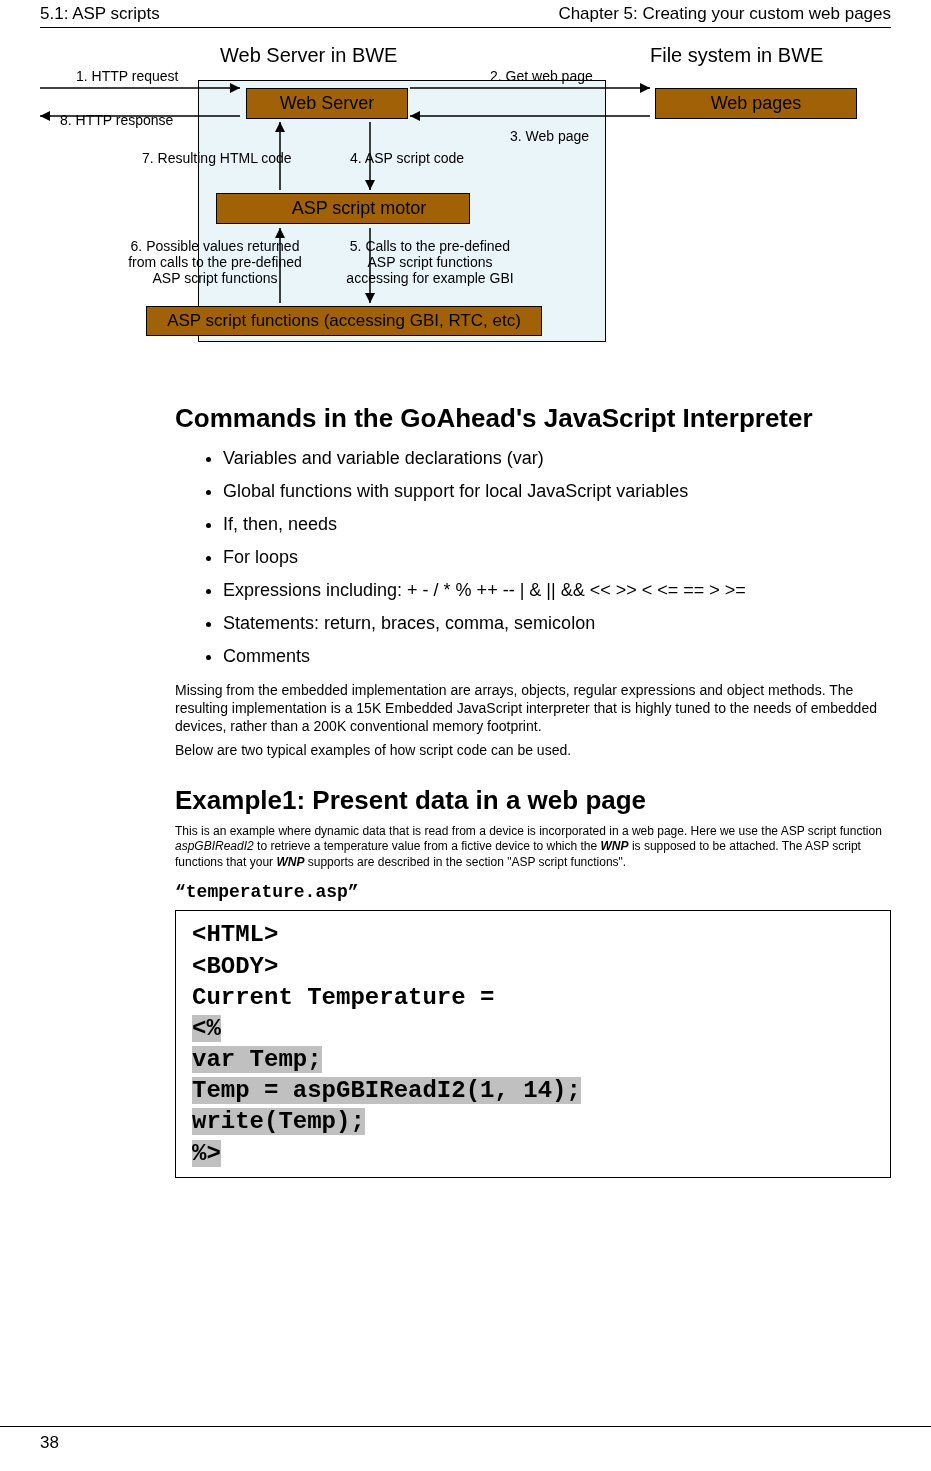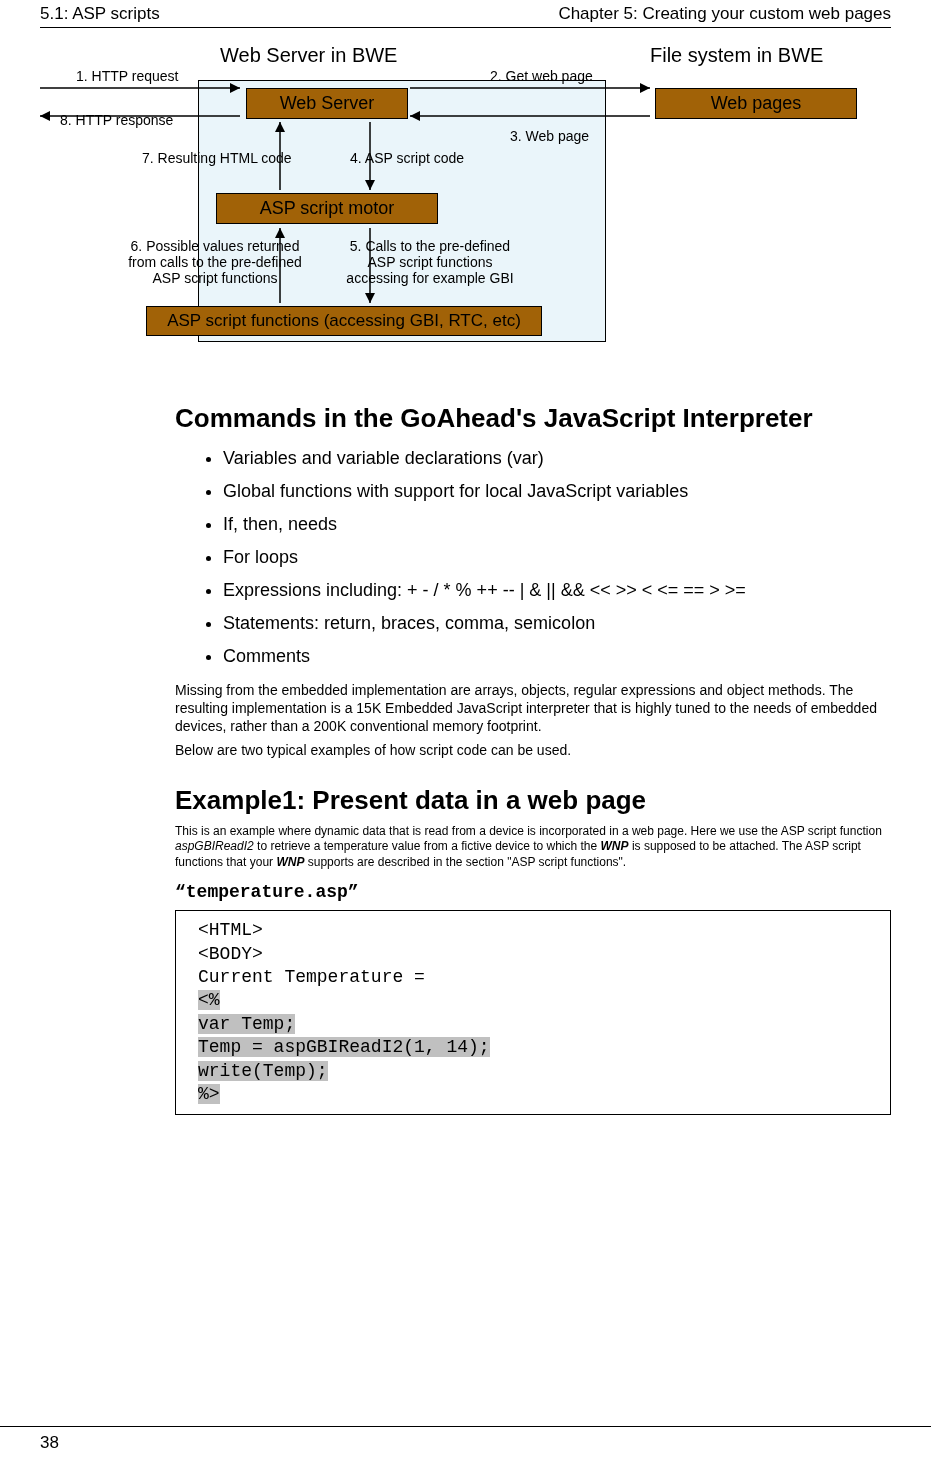--- a/index.html
+++ b/index.html
@@ -56,21 +56,21 @@
   }
   .chip {
     position: absolute;
     background: #a16207;
     border: 1px solid #000;
     font-size: 18px;
     text-align: center;
     padding: 4px 0;
   }
   .webserver { left: 206px; top: 50px; width: 160px; }
-  .aspmotor  { left: 176px; top: 155px; width: 220px; }
+  .aspmotor  { left: 176px; top: 155px; width: 220px; padding-left: 32px; }
   .funcs     { left: 106px; top: 268px; width: 394px; font-size: 17px; }
   .webpages  { left: 615px; top: 50px; width: 200px; }
   .arrow line { stroke:#000; stroke-width:1.5; }
   .arrow polygon { fill:#000; }
 
   
   .content { margin-left: 135px; margin-right: 0; }
   h2.section {
     font-family: Verdana, Geneva, sans-serif;
     font-weight: 700;
@@ -97,25 +97,26 @@
   .italic { font-style: italic; }
   .bolditalic { font-style: italic; font-weight: bold; }
   .filelabel {
     font-family: "Courier New", monospace;
     font-weight: bold;
     font-size: 18px;
     margin: 10px 0 8px 0;
   }
   .codebox {
     border: 1px solid #000;
-    padding: 8px 22px;
+    padding: 8px 16px;
     font-family: "Courier New", monospace;
-    font-size: 18px;
+    font-size: 24px;
     line-height: 1.3;
     white-space: pre;
+    font-weight: bold;
   }
   .hl { background: #c0c0c0; }
 </style>
 </head>
 <body>
 
 <div class="page">
 
   <div class="hdr">
     <span>5.1: ASP scripts</span>

